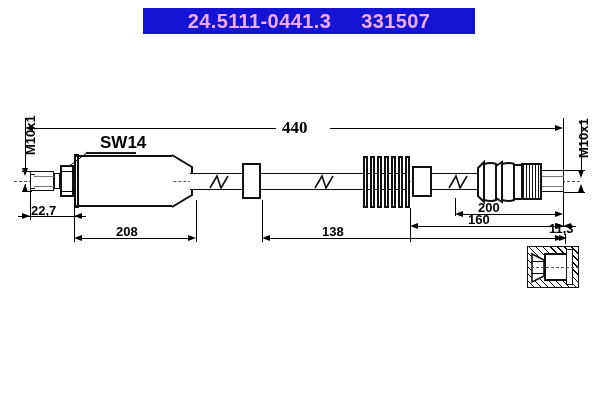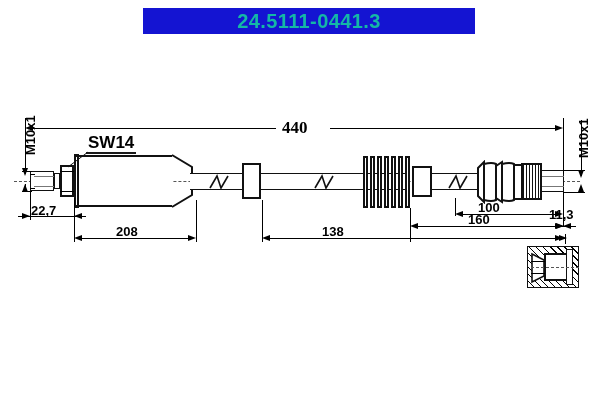--- a/index.html
+++ b/index.html
@@ -4,21 +4,21 @@
 <style>
   html,body{margin:0;padding:0;background:#fff;}
   body{width:600px;height:400px;overflow:hidden;
        font-family:"Liberation Sans",sans-serif;}
   #stage{position:relative;width:600px;height:400px;background:#ffffff;}
 
   
   #header{position:absolute;left:143px;top:8px;width:332px;height:26px;
           background:#1414d2;display:flex;align-items:center;
           justify-content:center;gap:30px;}
-  #header span{color:#14b8a6;font-size:20px;font-weight:bold;
+  #header span{color:#f0abfc;font-size:20px;font-weight:bold;
                letter-spacing:.4px;line-height:1;white-space:nowrap;}
 
   
   .ln{position:absolute;background:#000;}          
   .hl{height:1px;}
   .vl{width:1px;}
   .thk{background:#1a1a1a;}
   .part{position:absolute;border:2px solid #111;background:#fff;box-sizing:border-box;}
   .thinpart{position:absolute;border:1.5px solid #111;background:#fff;box-sizing:border-box;}
 
@@ -46,20 +46,21 @@
   .hatch{position:absolute;background:
      repeating-linear-gradient(45deg,#000 0 1px,transparent 1px 5px);}
 </style>
 </head>
 <body>
 
 <div id="stage">
 
   <div id="header">
     <span>24.5111-0441.3</span>
+    <span>331507</span>
   </div>
 
   <div class="axis" style="left:14px;top:181px;width:566px;"></div>
 
   <div class="thinpart" style="left:30px;top:171px;width:24px;height:20px;"></div>
 
   <div class="ln hl" style="left:30px;top:174px;width:5px;"></div>
   <div class="ln hl" style="left:30px;top:188px;width:5px;"></div>
   <div class="ln hl" style="left:34px;top:176px;width:20px;height:1px;background:#777;"></div>
   <div class="ln hl" style="left:34px;top:186px;width:20px;height:1px;background:#777;"></div>
@@ -120,21 +121,21 @@
   </svg>
 
   <div class="part" style="left:521px;top:163px;width:21px;height:37px;"></div>
   <div style="position:absolute;left:523px;top:165px;width:17px;height:33px;
               background:repeating-linear-gradient(90deg,#111 0 1px,#fff 1px 3px);"></div>
 
   <div class="thinpart" style="left:542px;top:170px;width:22px;height:22px;border-left:none;"></div>
   <div class="ln hl" style="left:542px;top:176px;width:22px;height:1px;background:#777;"></div>
   <div class="ln hl" style="left:542px;top:186px;width:22px;height:1px;background:#777;"></div>
 
-  <div class="lbl sw" style="left:88px;top:134px;text-align:right;">SW14</div>
+  <div class="lbl sw" style="left:100px;top:134px;text-align:right;">SW14</div>
   <div class="ln hl thk" style="left:86px;top:152px;width:50px;height:2px;"></div>
   <svg style="position:absolute;left:64px;top:150px;width:26px;height:20px;">
     <line x1="24" y1="2" x2="4" y2="17" stroke="#111" stroke-width="1"></line>
   </svg>
 
   <div class="lbl rot" style="left:24px;top:155px;">M10x1</div>
   <div class="ln vl" style="left:25px;top:118px;height:56px;"></div>
   <div class="arr d" style="left:21.5px;top:168px;"></div>
   <div class="arr u" style="left:21.5px;top:184px;"></div>
   <div class="ln vl" style="left:25px;top:184px;height:8px;"></div>
@@ -179,27 +180,27 @@
 
   <div class="ln hl" style="left:414px;top:226px;width:145px;"></div>
   <div class="arr l" style="left:410px;top:222.5px;"></div>
   <div class="arr r" style="left:555px;top:222.5px;"></div>
   <div class="lbl" style="left:468px;top:213px;">160</div>
 
   <div class="ln vl" style="left:455px;top:198px;height:18px;"></div>
   <div class="ln hl" style="left:459px;top:214px;width:100px;"></div>
   <div class="arr l" style="left:455px;top:210.5px;"></div>
   <div class="arr r" style="left:555px;top:210.5px;"></div>
-  <div class="lbl" style="left:478px;top:201px;">100</div>
+  <div class="lbl" style="left:478px;top:201px;">200</div>
 
   <div class="ln vl" style="left:563px;top:192px;height:34px;"></div>
   <div class="ln hl" style="left:548px;top:226px;width:28px;"></div>
   <div class="arr r" style="left:556px;top:222.5px;"></div>
   <div class="arr l" style="left:563px;top:222.5px;"></div>
-  <div class="lbl" style="left:549px;top:208px;">11,3</div>
+  <div class="lbl" style="left:549px;top:222px;">11,3</div>
 
   <div>
 
     <div class="ln hl" style="left:525px;top:238px;width:40px;"></div>
     <div class="arr r" style="left:559px;top:234.5px;"></div>
     <div class="ln vl" style="left:565px;top:234px;height:10px;"></div>
 
     <div class="hatch" style="left:527px;top:246px;width:52px;height:42px;"></div>
     <div class="thinpart" style="left:527px;top:246px;width:52px;height:42px;background:transparent;"></div>
 

